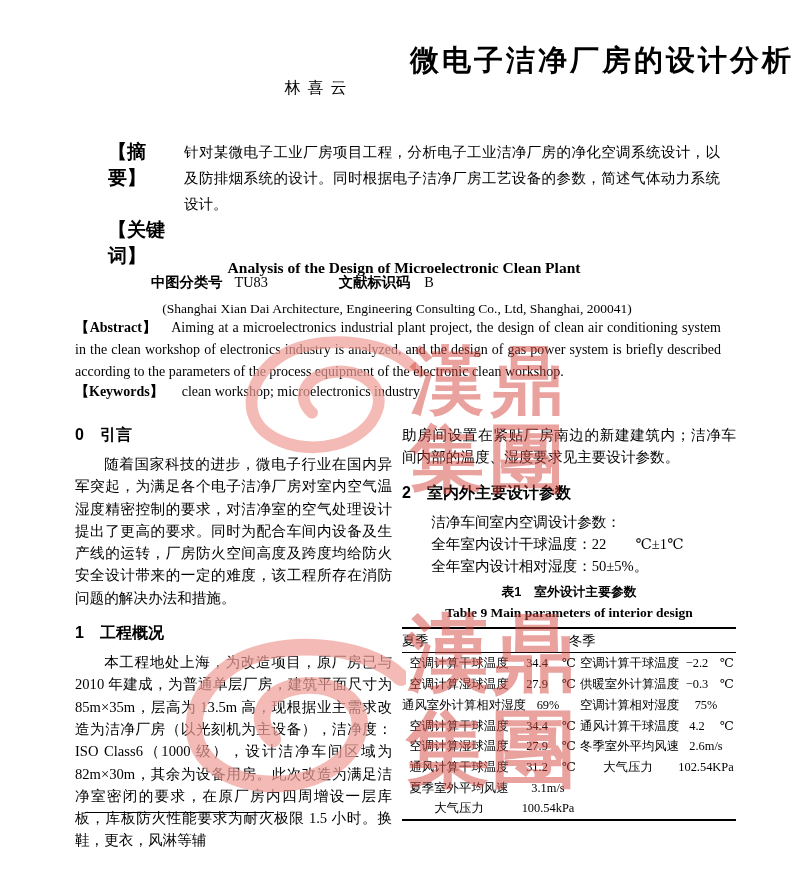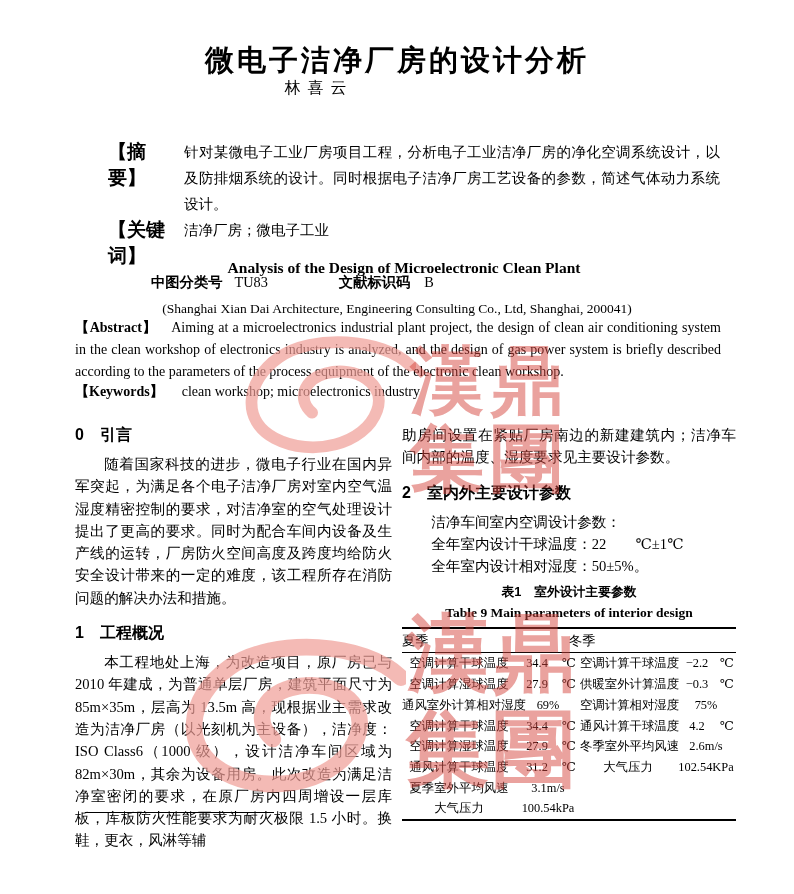--- a/index.html
+++ b/index.html
@@ -1,20 +1,20 @@
 <!DOCTYPE html>
 <html><head>
 <meta charset="utf-8">
 <style>
   html,body{margin:0;padding:0;background:#ffffff;}
   .page{position:relative;width:794px;height:894px;background:#fff;overflow:hidden;
         font-family:"Liberation Serif","DejaVu Serif",serif;color:#000;}
   .content{position:absolute;inset:0;z-index:1;}
   
-  .title{position:absolute;top:22px;left:0;width:794px;text-align:center;
+  .title{position:absolute;top:22px;left:0;width:794px;text-align:right;
          font-family:"Liberation Sans","DejaVu Sans",sans-serif;font-weight:600;
          font-size:29px;letter-spacing:3px;}
   .author{position:absolute;top:78px;left:0;width:638px;text-align:center;
           font-size:16px;letter-spacing:7px;}
   
   .cn-meta{position:absolute;top:139px;left:108px;width:612px;font-size:14.5px;line-height:26px;}
   .meta-row{display:flex;}
   .meta-label{flex:0 0 76px;font-family:Liberation Sans, sans-serif;
               font-weight:700;font-size:19px;}
   .meta-text{flex:1;text-align:justify;}
@@ -73,21 +73,20 @@
     <h1 class="title">微电子洁净厂房的设计分析</h1>
     <div class="author">林喜云</div>
 
     <div class="cn-meta">
       <div class="meta-row">
         <span class="meta-label">【摘　要】</span>
         <span class="meta-text">针对某微电子工业厂房项目工程，分析电子工业洁净厂房的净化空调系统设计，以及防排烟系统的设计。同时根据电子洁净厂房工艺设备的参数，简述气体动力系统设计。</span>
       </div>
       <div class="meta-row">
         <span class="meta-label">【关键词】</span>
-        <span class="meta-text" style="text-align:left;">洁净厂房；微电子工业</span>
       </div>
       <div class="clc-row">
         <span class="clc-label">中图分类号</span><span class="g12"></span><span class="clc-val">TU83</span><span class="g28"></span><span class="clc-label">文献标识码</span><span class="g14"></span><span class="clc-val">B</span>
       </div>
     </div>
 
     <div class="en-title">Analysis of the Design of Microelectronic Clean Plant</div>
     <div class="en-affil">(Shanghai Xian Dai Architecture, Engineering Consulting Co., Ltd, Shanghai, 200041)</div>
     <p class="en-abstract"><b>【Abstract】</b><span>Aiming at a microelectronics industrial plant project, the design of clean air conditioning system in the clean workshop of electronics industry is analyzed, and the design of gas power system is briefly described according to the parameters of the process equipment of the electronic clean workshop.</span></p>
     <p class="en-keywords"><b>【Keywords】</b><span>clean workshop; microelectronics industry</span></p>

